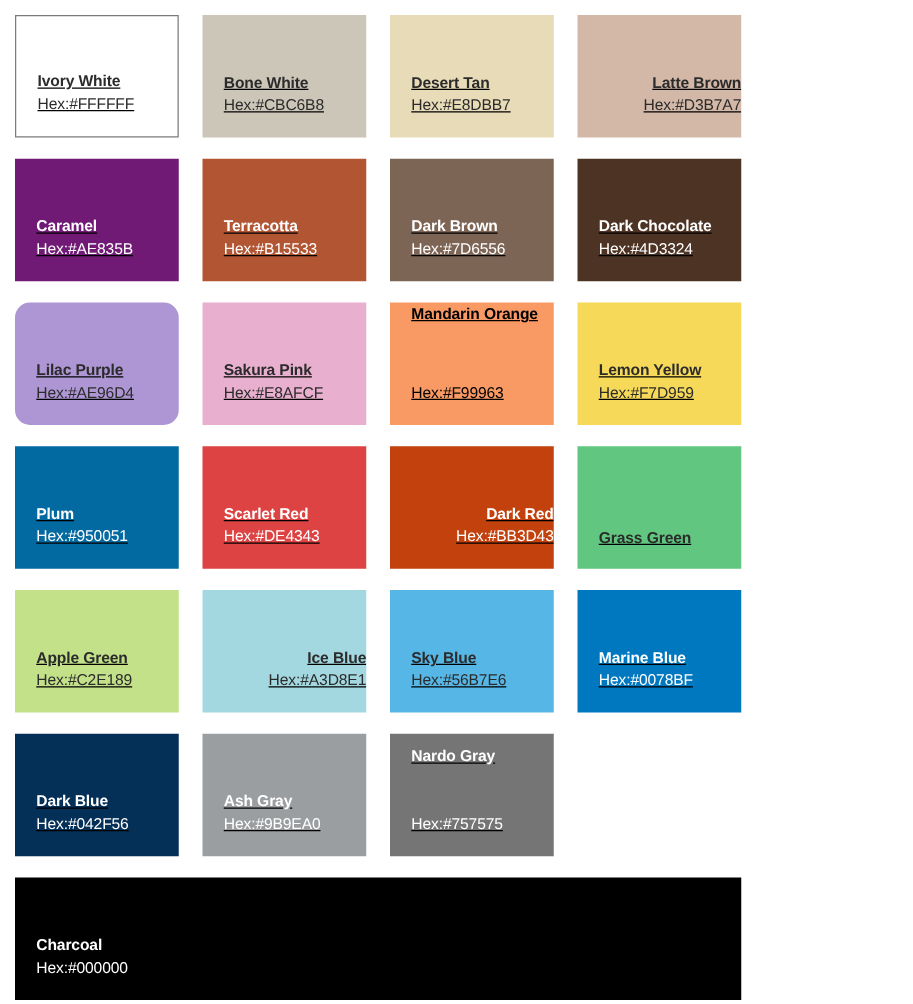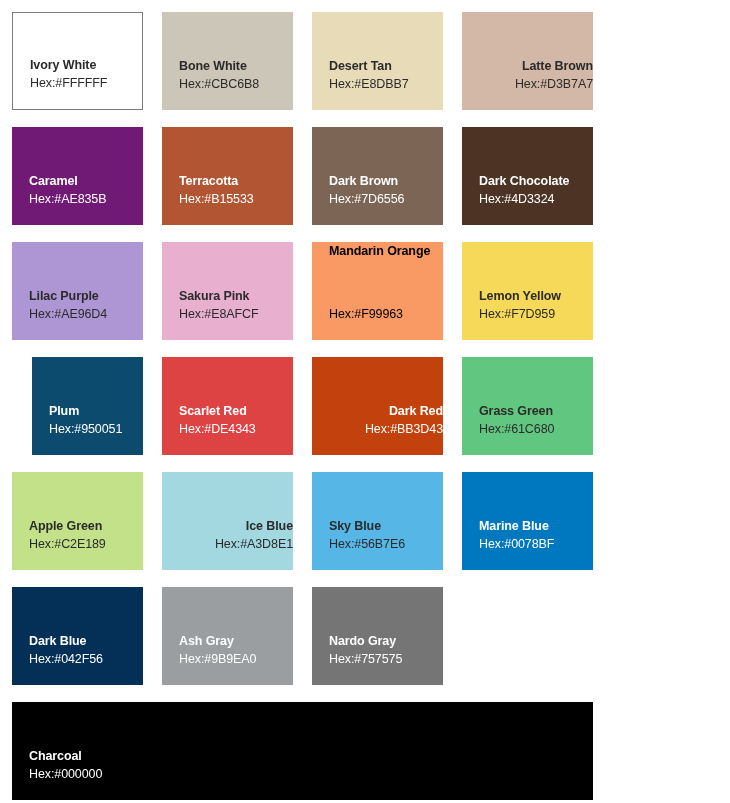--- a/index.html
+++ b/index.html
@@ -10,20 +10,21 @@
     background: #ffffff;
     font-family: "Liberation Sans", sans-serif;
     overflow: hidden;
   }
 
   #palette-page {
     width: 608px;
     height: 803px;
     padding: 12px 15px 14px 12px;
     background: #ffffff;
+    text-decoration: underline;
   }
 
   #swatch-grid {
     display: grid;
     grid-template-columns: repeat(4, 1fr);
     grid-auto-rows: 98px;
     column-gap: 19px;
     row-gap: 17px;
   }
 
@@ -90,51 +91,50 @@
         <div class="swatch-hex">Hex:#B15533</div>
       </div>
       <div class="swatch" style="background: rgb(125, 101, 86); color: rgb(255, 255, 255);">
         <div class="swatch-name">Dark Brown</div>
         <div class="swatch-hex">Hex:#7D6556</div>
       </div>
       <div class="swatch" style="background: rgb(77, 51, 36); color: rgb(255, 255, 255);">
         <div class="swatch-name">Dark Chocolate</div>
         <div class="swatch-hex">Hex:#4D3324</div>
       </div>
-      <div class="swatch" style="background: rgb(174, 150, 212); color: rgb(43, 43, 43);">
+      <div class="swatch" style="background: rgb(174, 150, 212); color: rgb(43, 43, 43); border-radius: 12px;">
         <div class="swatch-name">Lilac Purple</div>
         <div class="swatch-hex">Hex:#AE96D4</div>
       </div>
       <div class="swatch" style="background: rgb(232, 175, 207); color: rgb(43, 43, 43);">
         <div class="swatch-name">Sakura Pink</div>
         <div class="swatch-hex">Hex:#E8AFCF</div>
       </div>
       <div class="swatch" style="background: rgb(249, 153, 99); color: #000000; justify-content: space-between;">
         <div class="swatch-name">Mandarin Orange</div>
         <div class="swatch-hex">Hex:#F99963</div>
       </div>
       <div class="swatch" style="background: rgb(247, 217, 89); color: rgb(43, 43, 43);">
         <div class="swatch-name">Lemon Yellow</div>
         <div class="swatch-hex">Hex:#F7D959</div>
       </div>
-      <div class="swatch" style="background: #0c4a6e; color: rgb(255, 255, 255); margin-left: 20px;">
+      <div class="swatch" style="background: #0369a1; color: rgb(255, 255, 255);">
         <div class="swatch-name">Plum</div>
         <div class="swatch-hex">Hex:#950051</div>
       </div>
       <div class="swatch" style="background: rgb(222, 67, 67); color: rgb(255, 255, 255);">
         <div class="swatch-name">Scarlet Red</div>
         <div class="swatch-hex">Hex:#DE4343</div>
       </div>
       <div class="swatch" style="background: #c2410c; color: rgb(255, 255, 255); text-align: right;">
         <div class="swatch-name">Dark Red</div>
         <div class="swatch-hex">Hex:#BB3D43</div>
       </div>
       <div class="swatch" style="background: rgb(97, 198, 128); color: rgb(43, 43, 43);">
         <div class="swatch-name">Grass Green</div>
-        <div class="swatch-hex">Hex:#61C680</div>
       </div>
       <div class="swatch" style="background: rgb(194, 225, 137); color: rgb(43, 43, 43);">
         <div class="swatch-name">Apple Green</div>
         <div class="swatch-hex">Hex:#C2E189</div>
       </div>
       <div class="swatch" style="background: rgb(163, 216, 225); color: rgb(43, 43, 43); text-align: right;">
         <div class="swatch-name">Ice Blue</div>
         <div class="swatch-hex">Hex:#A3D8E1</div>
       </div>
       <div class="swatch" style="background: rgb(86, 183, 230); color: rgb(43, 43, 43);">
@@ -146,21 +146,21 @@
         <div class="swatch-hex">Hex:#0078BF</div>
       </div>
       <div class="swatch" style="background: rgb(4, 47, 86); color: rgb(255, 255, 255);">
         <div class="swatch-name">Dark Blue</div>
         <div class="swatch-hex">Hex:#042F56</div>
       </div>
       <div class="swatch" style="background: rgb(155, 158, 160); color: rgb(255, 255, 255);">
         <div class="swatch-name">Ash Gray</div>
         <div class="swatch-hex">Hex:#9B9EA0</div>
       </div>
-      <div class="swatch" style="background: rgb(117, 117, 117); color: rgb(255, 255, 255);">
+      <div class="swatch" style="background: rgb(117, 117, 117); color: rgb(255, 255, 255); gap: 36px;">
         <div class="swatch-name">Nardo Gray</div>
         <div class="swatch-hex">Hex:#757575</div>
       </div>
       <div class="swatch full-width" style="background: rgb(0, 0, 0); color: rgb(255, 255, 255);">
         <div class="swatch-name">Charcoal</div>
         <div class="swatch-hex">Hex:#000000</div>
       </div>
     </div>
 </div>
 

